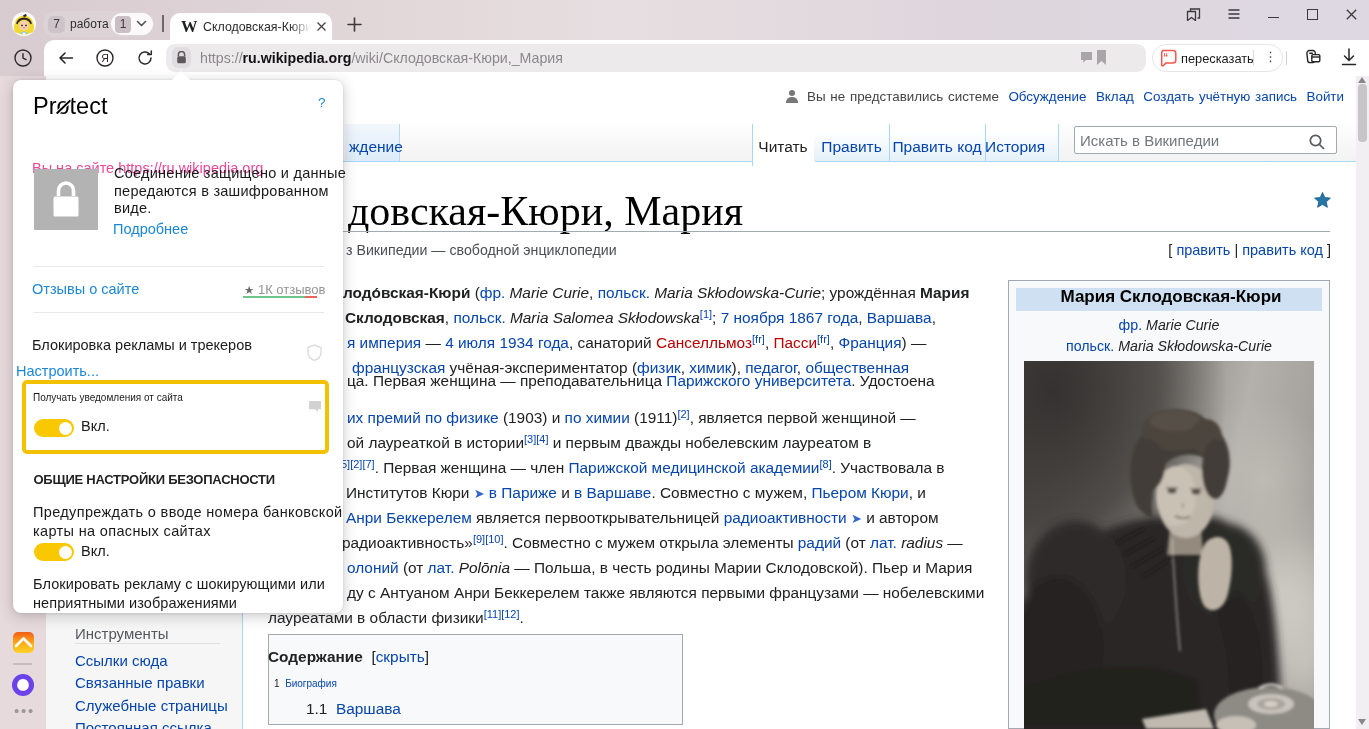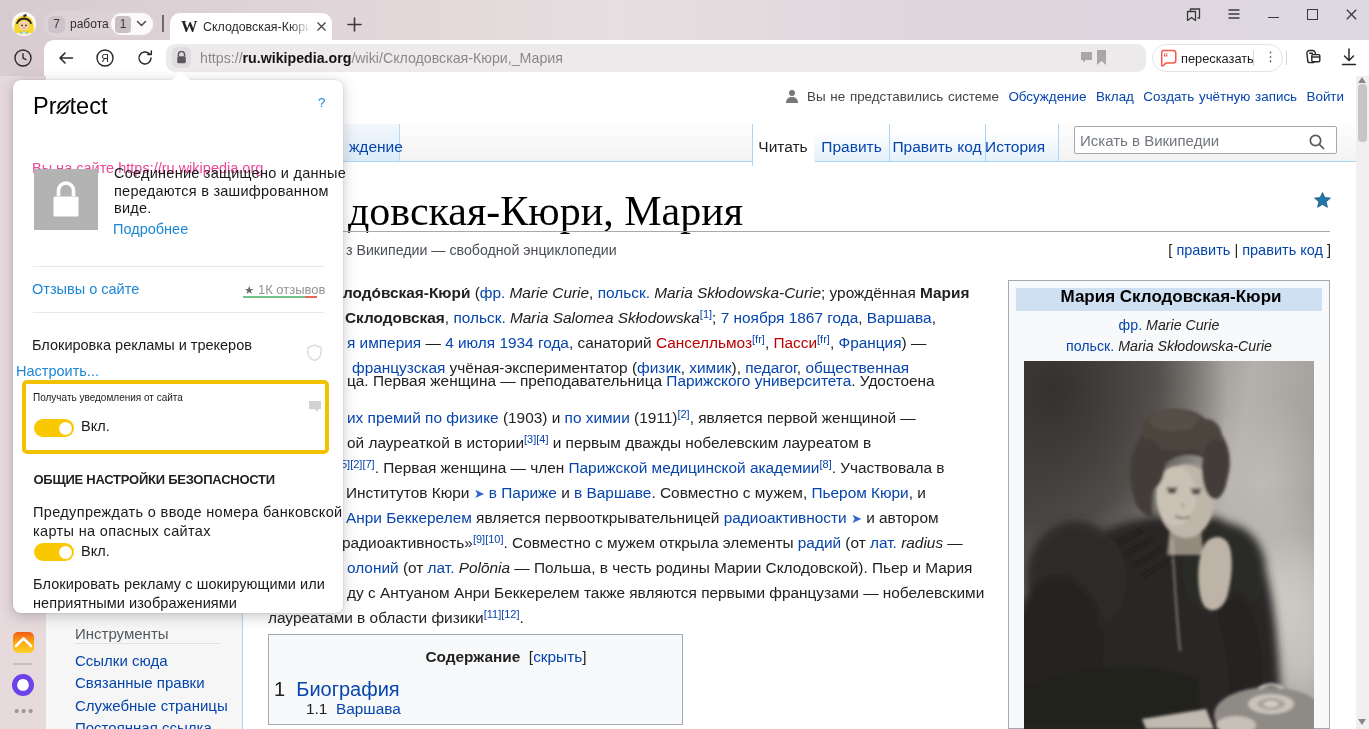--- a/index.html
+++ b/index.html
@@ -68,22 +68,22 @@
 <div class="abs" style="left:341px;top:459px;"><sup>5][2][7]</sup>. Первая женщина — член <a class="wl">Парижской медицинской академии</a><sup>[8]</sup>. Участвовала в</div>
 <div class="abs" style="left:346px;top:484px;">Институтов Кюри <span style="color:#36c;font-size:13px;">➤</span> <a class="wl">в Париже</a> и <a class="wl">в Варшаве</a>. Совместно с мужем, <a class="wl">Пьером Кюри</a>, и</div>
 <div class="abs" style="left:346px;top:509px;"><a class="wl">Анри Беккерелем</a> является первооткрывательницей <a class="wl">радиоактивности</a> <span style="color:#36c;font-size:13px;">➤</span> и автором</div>
 <div class="abs" style="left:342px;top:534px;">радиоактивность»<sup>[9][10]</sup>. Совместно с мужем открыла элементы <a class="wl">радий</a> (от <a class="wl">лат.</a> <span class="it">radius</span> —</div>
 <div class="abs" style="left:347px;top:559px;"><a class="wl">олоний</a> (от <a class="wl">лат.</a> <span class="it">Polōnia</span> — Польша, в честь родины Марии Склодовской). Пьер и Мария</div>
 <div class="abs" style="left:347px;top:584px;">ду с Антуаном Анри Беккерелем также являются первыми французами — нобелевскими</div>
 <div class="abs" style="left:268px;top:609px;">лауреатами в области физики<sup>[11][12]</sup>.</div>
 </div>
 
 <div class="abs" style="left:268px;top:634px;width:415px;height:91px;background:#f8f9fa;border:1px solid #a2a9b1;box-sizing:border-box;"></div>
-<div class="abs" style="left:268px;top:648px;width:476px;text-align:center;font-size:15.4px;color:#222;"><span class="b">Содержание</span>&nbsp; <span style="color:#222;">[</span><a class="wl">скрыть</a><span style="color:#222;">]</span></div>
-<div class="abs" style="left:274px;top:678px;font-size:20px;color:#222;">1&nbsp;&nbsp;<a class="wl">Биография</a></div>
+<div class="abs" style="left:268px;top:648px;width:476px;font-size:15.4px;color:#222;"><span class="b">Содержание</span>&nbsp; <span style="color:#222;">[</span><a class="wl">скрыть</a><span style="color:#222;">]</span></div>
+<div class="abs" style="left:274px;top:678px;font-size:10px;color:#222;">1&nbsp;&nbsp;<a class="wl">Биография</a></div>
 <div class="abs" style="left:306px;top:700px;font-size:15.4px;color:#222;">1.1&nbsp;&nbsp;<a class="wl">Варшава</a></div>
 
 <div class="abs" style="left:1008px;top:280px;width:322px;height:449px;background:#f8f9fa;border:1px solid #a2a9b1;box-sizing:border-box;"></div>
 <div class="abs" style="left:1016px;top:288px;width:306px;height:23px;background:#cee0f2;"></div>
 <div class="abs" style="left:1018px;top:287px;width:306px;text-align:center;font-size:17px;font-weight:bold;color:#000;">Мария Склодовская-Кюри</div>
 <div class="abs" style="left:1016px;top:337.5px;width:306px;text-align:center;font-size:14.2px;color:#222;"><a class="wl">польск.</a> <span class="it">Maria Skłodowska-Curie</span></div>
 <div class="abs" style="left:1016px;top:317px;width:306px;text-align:center;font-size:14.2px;color:#222;"><a class="wl">фр.</a> <span class="it">Marie Curie</span></div>
 <div class="abs" id="photo" style="left:1024px;top:361px;width:290px;height:368px;">
 <svg width="290" height="368" viewBox="0 0 290 368">
 <defs>

